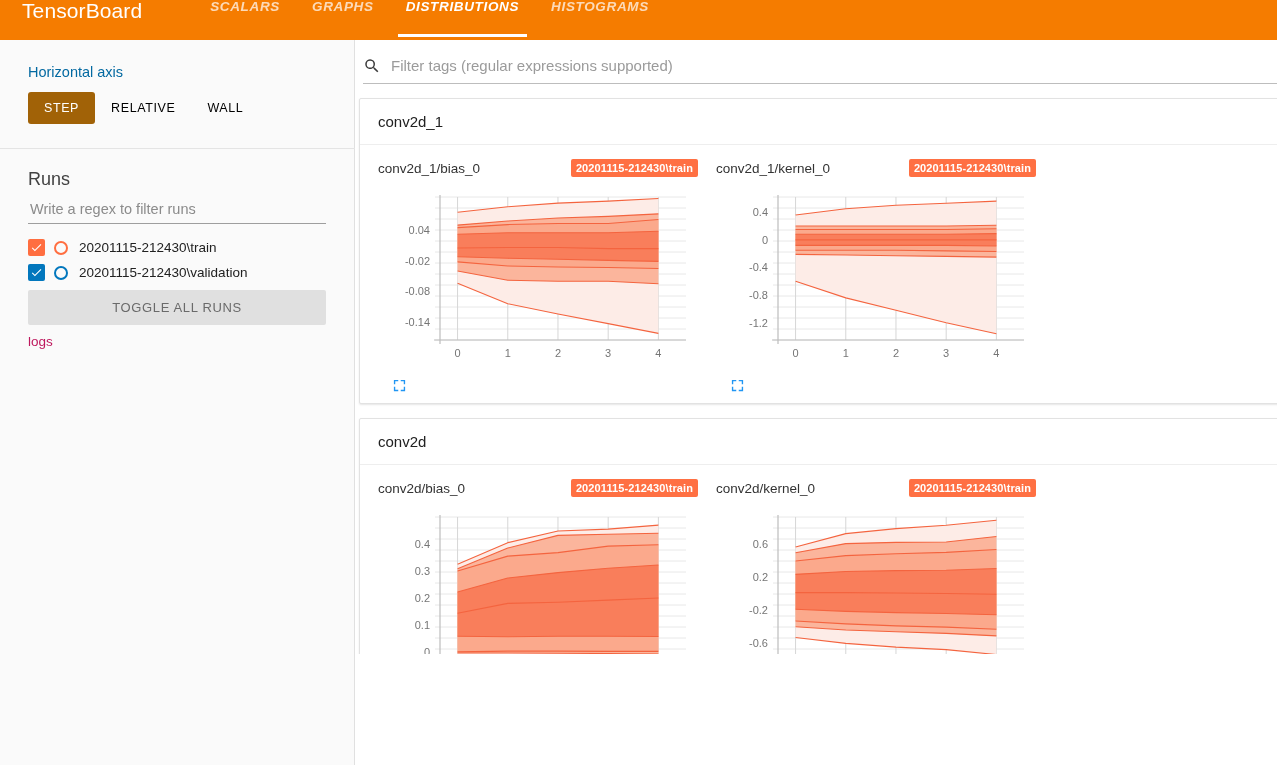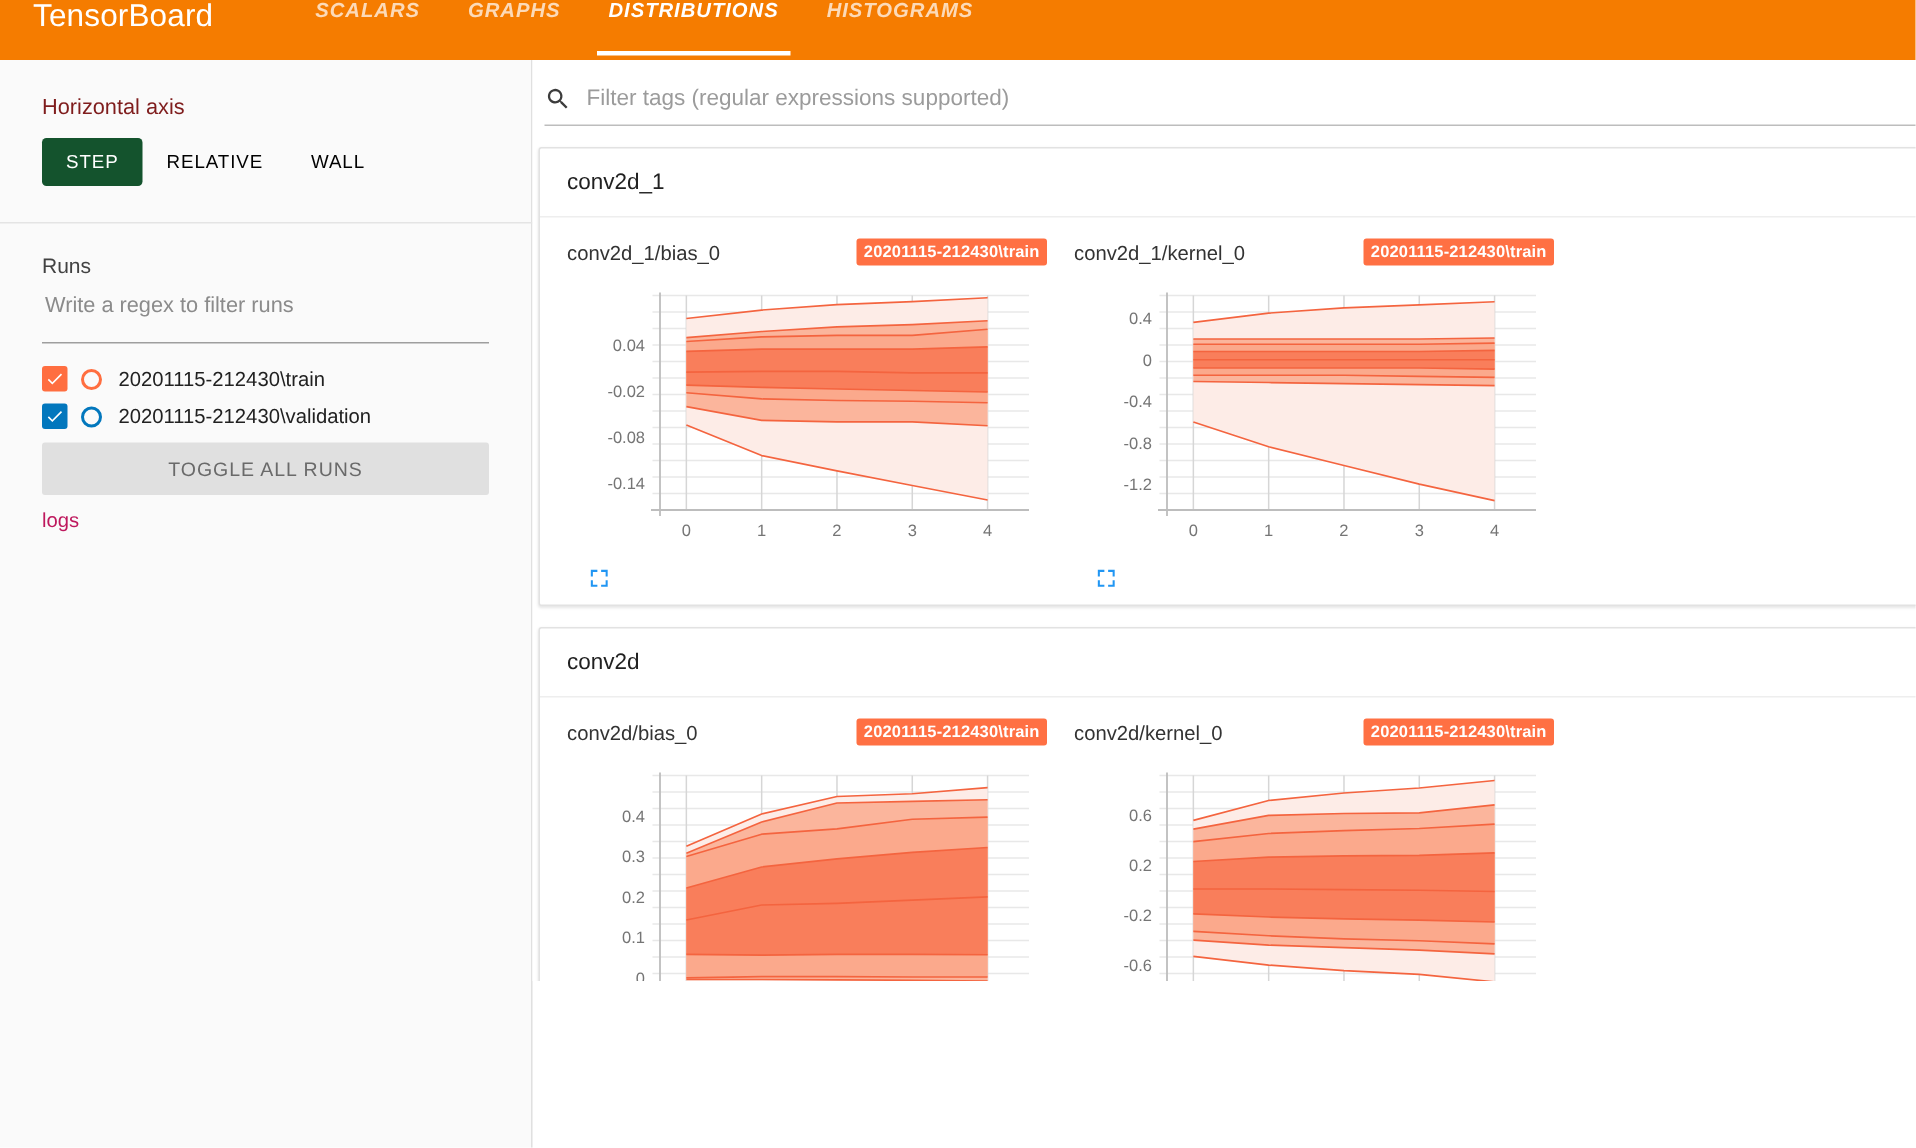--- a/index.html
+++ b/index.html
@@ -59,50 +59,50 @@
 
   
   #sidebar {
     position: absolute; left: 0; top: 40px;
     width: 355px; height: 725px;
     background: #fafafa;
     border-right: 1px solid #e0e0e0;
     padding: 0;
   }
   .sb-label {
-    font-size: 14.5px; color: #7f1d1d;
+    font-size: 14.5px; color: #0369a1;
     padding: 24px 0 0 28px;
   }
   #axis-buttons {
     display: flex; margin: 12px 0 0 28px;
   }
   .axis-btn {
     font-size: 12.5px;
     letter-spacing: .6px;
     font-weight: 500;
     color: #000000;
     padding: 9px 16px;
     border-radius: 3px;
     cursor: pointer;
     white-space: nowrap;
   }
-  .axis-btn.active { background: #14532d; color: #fff; }
+  .axis-btn.active { background: #a16207; color: #fff; }
   #sb-divider {
     margin-top: 24px;
     border-top: 1px solid #e4e4e4;
     width: 355px;
   }
   #runs-label {
-    font-size: 14px; color: #424242;
+    font-size: 18px; color: #424242;
     padding: 20px 0 0 28px;
   }
   #regex-wrap {
     margin: 10px 28px 0 28px;
     border-bottom: 1px solid #9e9e9e;
-    padding-bottom: 15px;
+    padding-bottom: 5px;
   }
   #regex-input {
     border: none; outline: none; background: transparent;
     font-family: "Liberation Sans", sans-serif;
     font-size: 14.5px; color: #5f5f5f;
     width: 100%;
   }
   #regex-input::placeholder { color: #8b8b8b; opacity: 1; }
   #run-list { margin-top: 11px; }
   .run-row {

